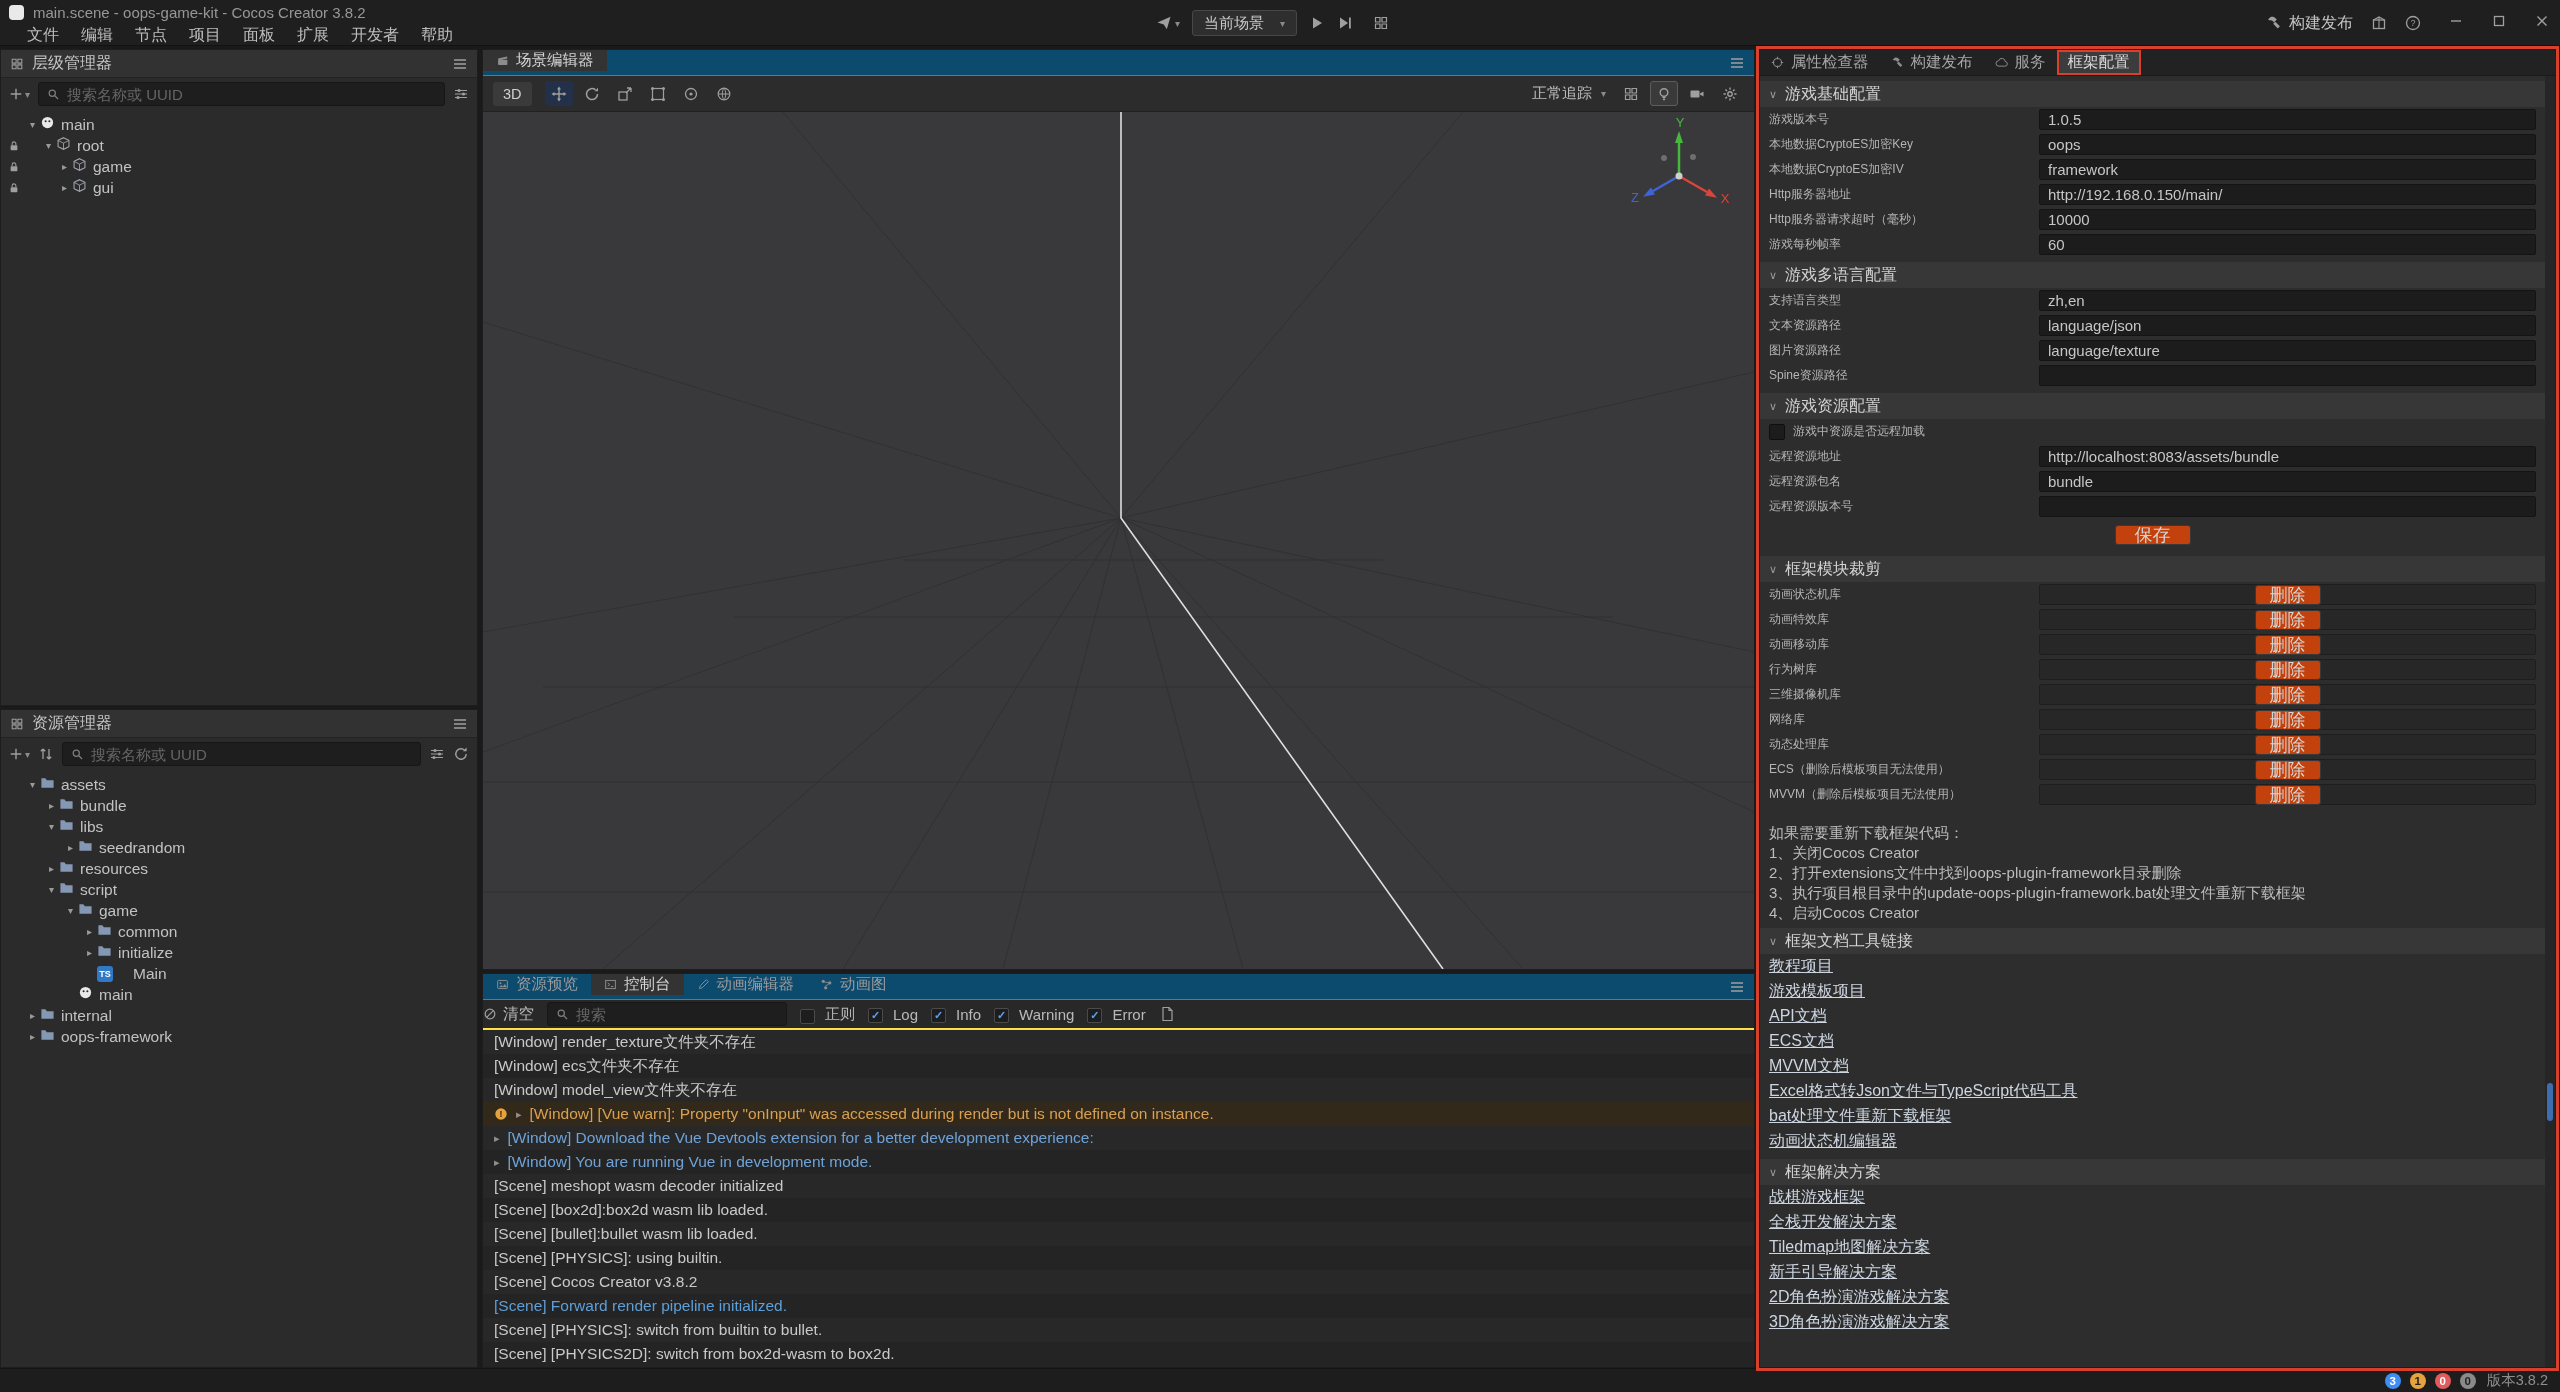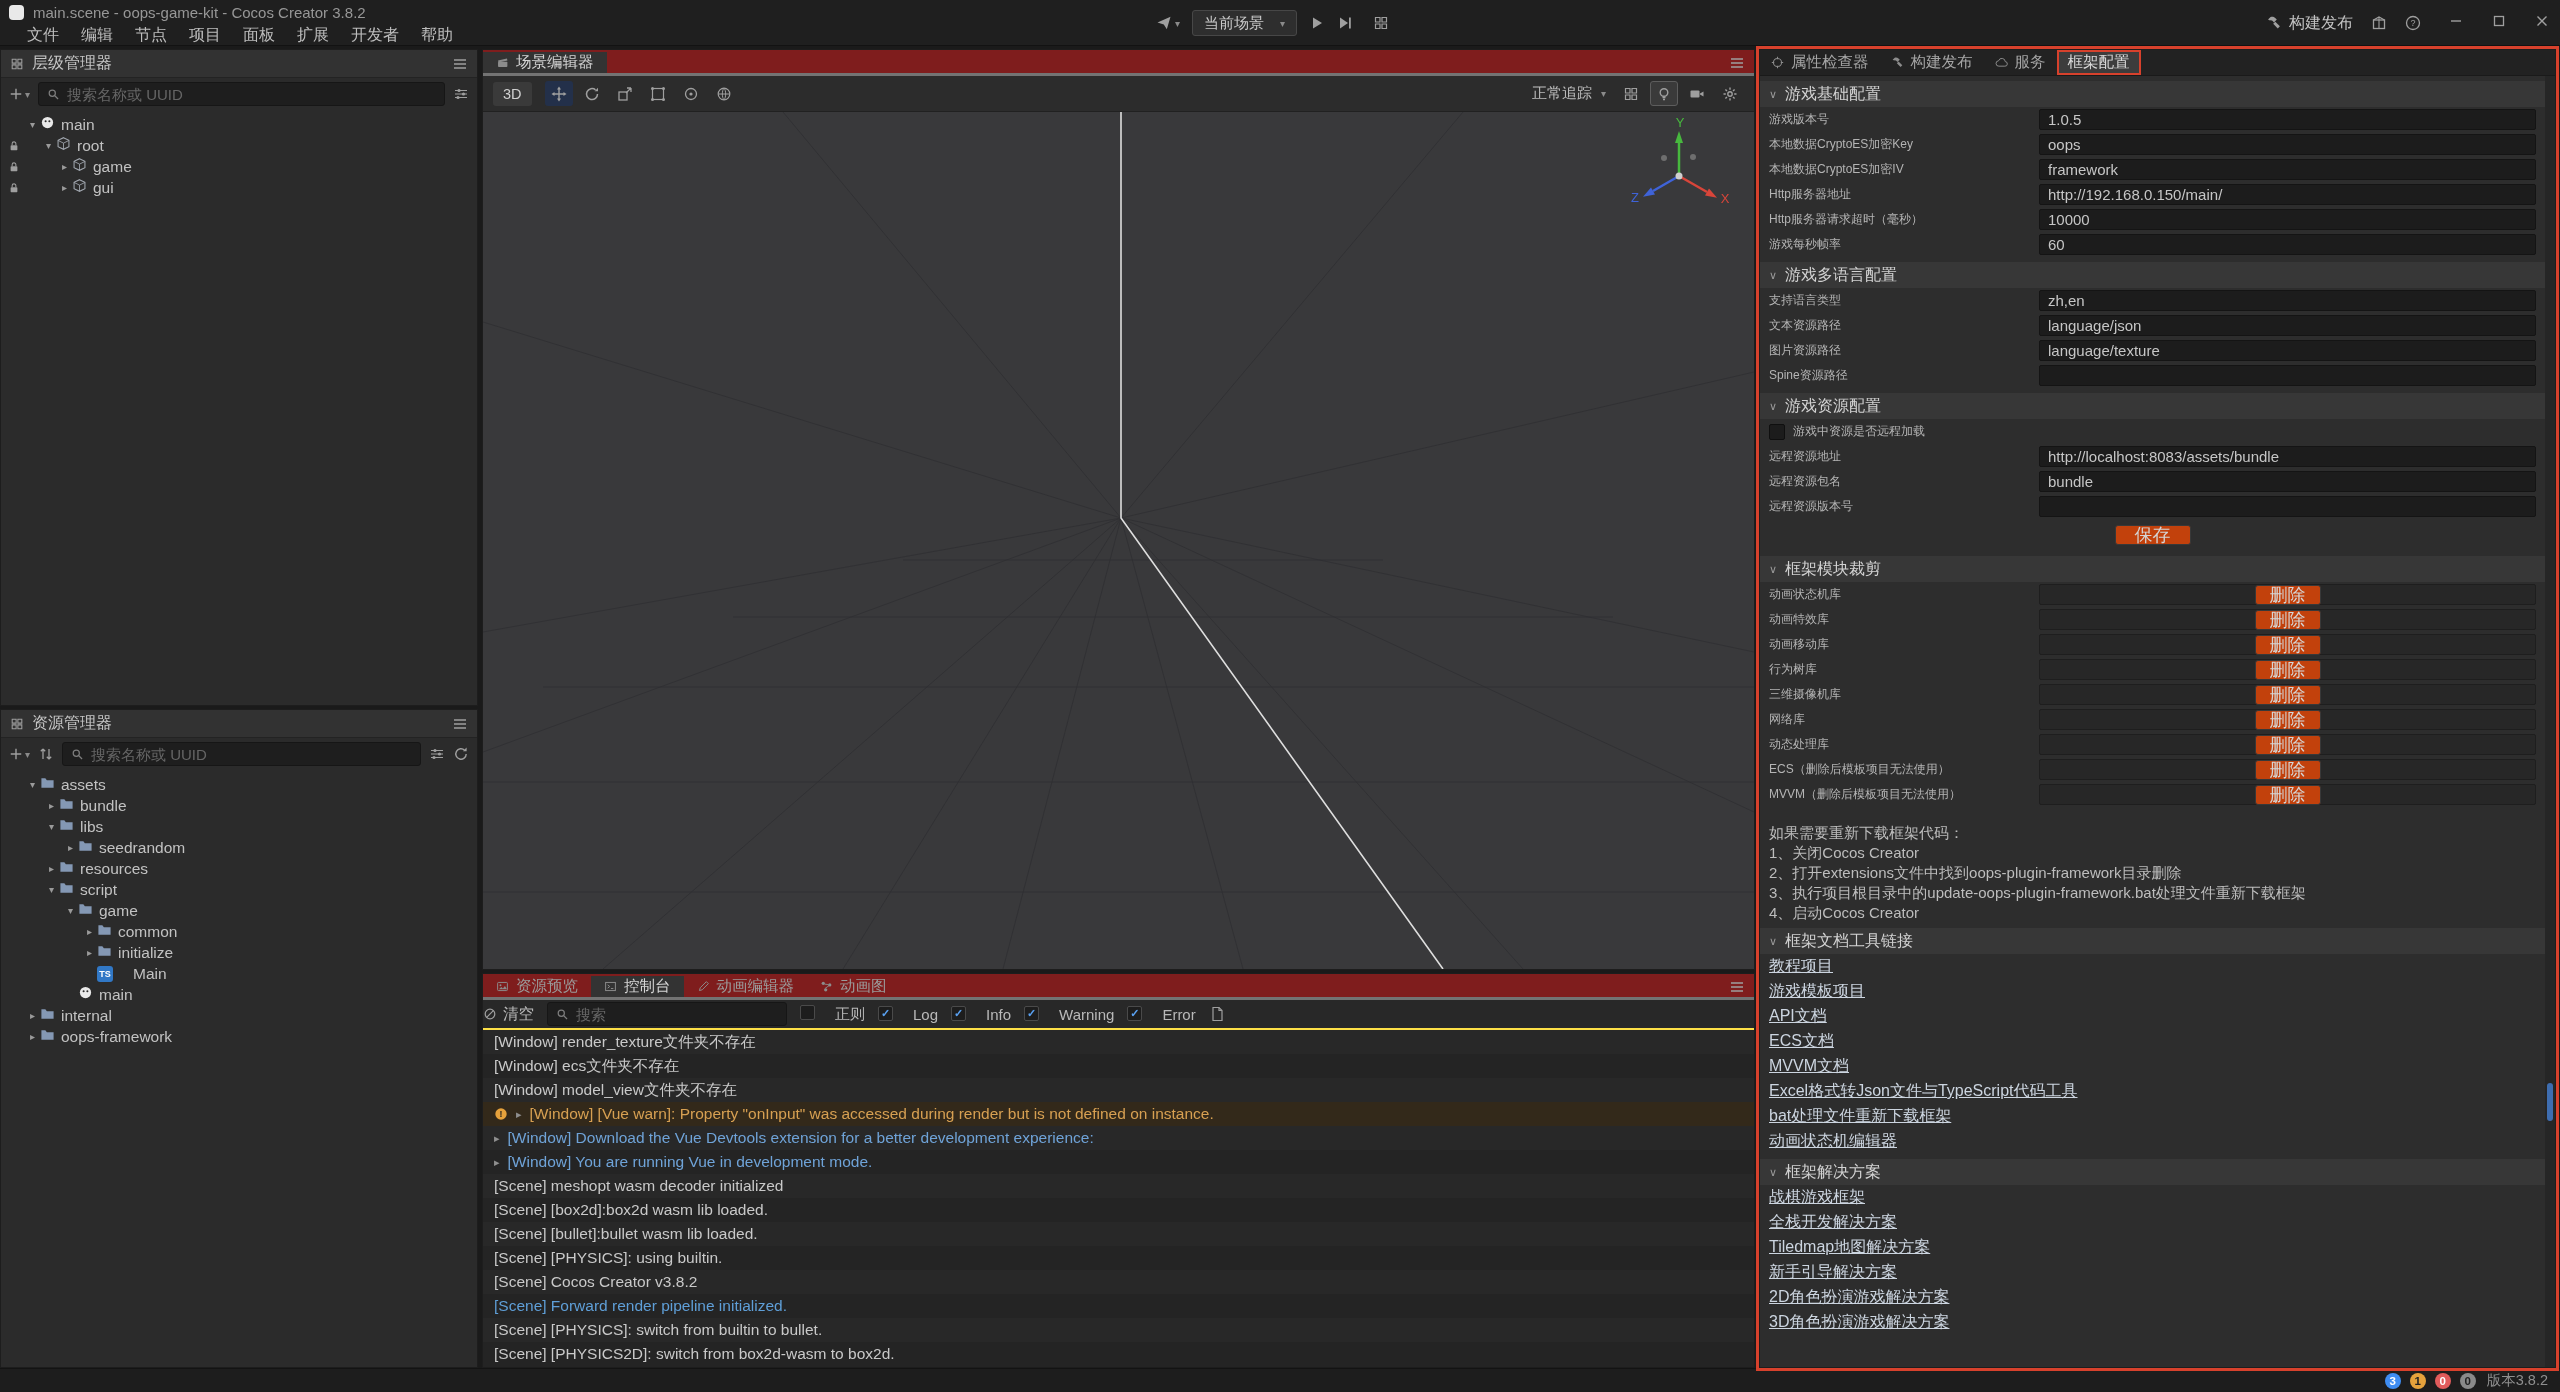--- a/index.html
+++ b/index.html
@@ -43,41 +43,41 @@
 .tree{padding-top:4px}
 .trow{position:relative;height:21px;display:flex;align-items:center;font-size:15.5px;color:#c2c2c2}
 .lockpos{position:absolute;left:7px;top:3px;color:#848484}
 .arrow{width:15px;flex:0 0 15px;text-align:center;font-size:10px;color:#9a9a9a}
 .ticon{margin-right:6px}
 .ic.folder{color:#8498b4}
 .ic.cube{color:#a3a9b1}
 .tsbadge{width:16px;height:16px;flex:0 0 16px;border-radius:3px;background:#3178c6;color:#fff;font-size:9px;font-weight:bold;display:inline-flex;align-items:center;justify-content:center;margin-right:20px}
 
 
-.tabbar{height:26px;display:flex;align-items:flex-end;background:#7f1d1d;border-bottom:3px solid #737373;position:relative}
+.tabbar{height:26px;display:flex;align-items:flex-start;background:#0c4a6e;border-bottom:1px solid #737373;position:relative}
 .tab{display:flex;align-items:center;gap:7px;padding:0 13px;font-size:15.5px;color:#9b9b9b;white-space:nowrap}
 .tab.active{background:#333;color:#d5d5d5}
 .tab .ic{color:#8c8c8c}
 .tab-end{position:absolute;right:9px;top:0;height:26px;display:flex;align-items:center;color:#8c8c8c}
 
 
 .scene-toolbar{height:36px;display:flex;align-items:center;gap:5px;padding:0 10px;background:#2c2c2c;border-bottom:1px solid #212121}
 .mode3d{display:flex;align-items:center;gap:5px;height:24px;padding:0 10px;background:#3a3a3a;border-radius:3px;font-size:14.5px;color:#d0d0d0;margin-right:8px}
 .tool{width:28px;height:25px;display:flex;align-items:center;justify-content:center;border-radius:3px;color:#a8a8a8}
 .tool.active{color:#3f8cf3;background:#23304a}
 .tool.boxed{border:1px solid #5d5d5d;background:#3a3a3a;color:#d6d6d6}
 .view-mode{display:flex;align-items:center;gap:9px;font-size:15px;color:#bdbdbd;margin-right:6px;white-space:nowrap}
 .viewport{position:absolute;left:0;top:62px;right:0;bottom:0;background:#39393b;overflow:hidden}
 .viewport svg{display:block;width:100%;height:100%}
 
 
 .console-toolbar{height:30px;display:flex;align-items:center;gap:13px;padding:0 0;background:#282828;border-bottom:2px solid #fde047}
 .clear{display:flex;align-items:center;gap:6px;font-size:15.5px;color:#b9b9b9;white-space:nowrap}
 .console-search{width:240px;flex:none}
-.chk{display:flex;align-items:flex-start;gap:20px;font-size:15px;color:#b9b9b9;white-space:nowrap}
+.chk{display:flex;align-items:flex-end;gap:10px;font-size:15px;color:#b9b9b9;white-space:nowrap}
 .cbox{width:15px;height:15px;border-radius:2px;background:#1d1d1d;border:1px solid #4a4a4a;display:flex;align-items:center;justify-content:center;font-size:11px;color:#59a0f0;font-weight:bold}
 .cbox.checked::after{content:"✓"}
 .log-list{position:absolute;left:0;right:0;top:56px;bottom:0;background:#242424;overflow:hidden}
 .log-row{height:24px;display:flex;align-items:center;gap:8px;padding:0 11px;font-size:15.5px;color:#c9c9c9;white-space:nowrap}
 .log-row:nth-child(odd){background:#282828}
 .log-row.warning{background:#33291a;color:#d7a052}
 .log-row.vuelink .ltext{color:#6fa3d8}
 .log-row.link .ltext{color:#5f9fd8}
 .lcaret{color:#8f8f8f;font-size:11px}
 .ltext{overflow:hidden;text-overflow:ellipsis}

